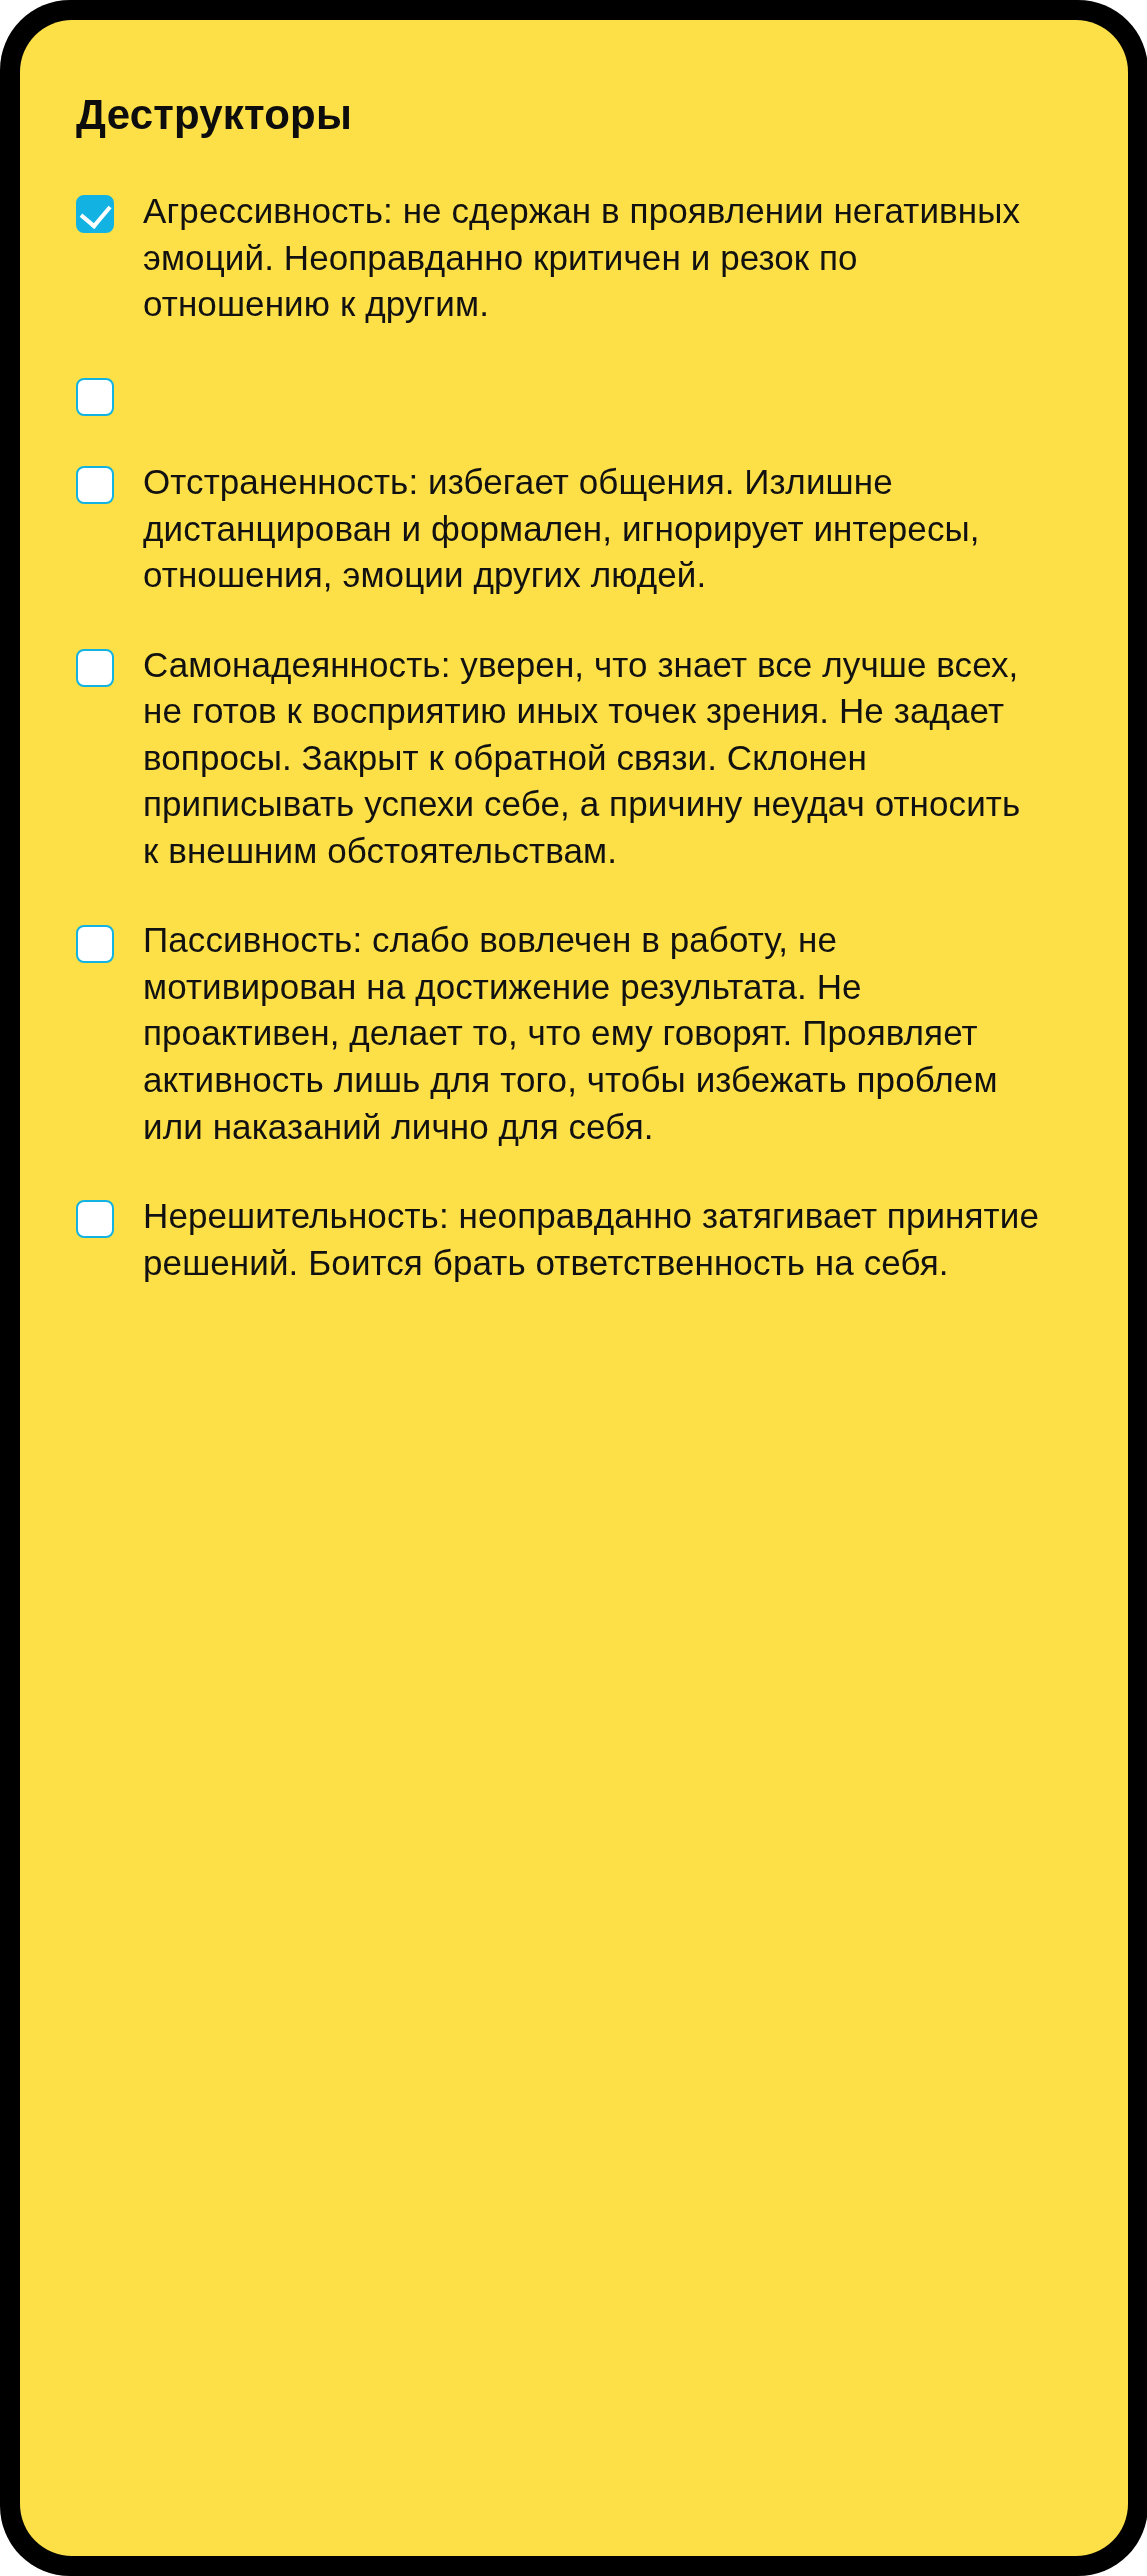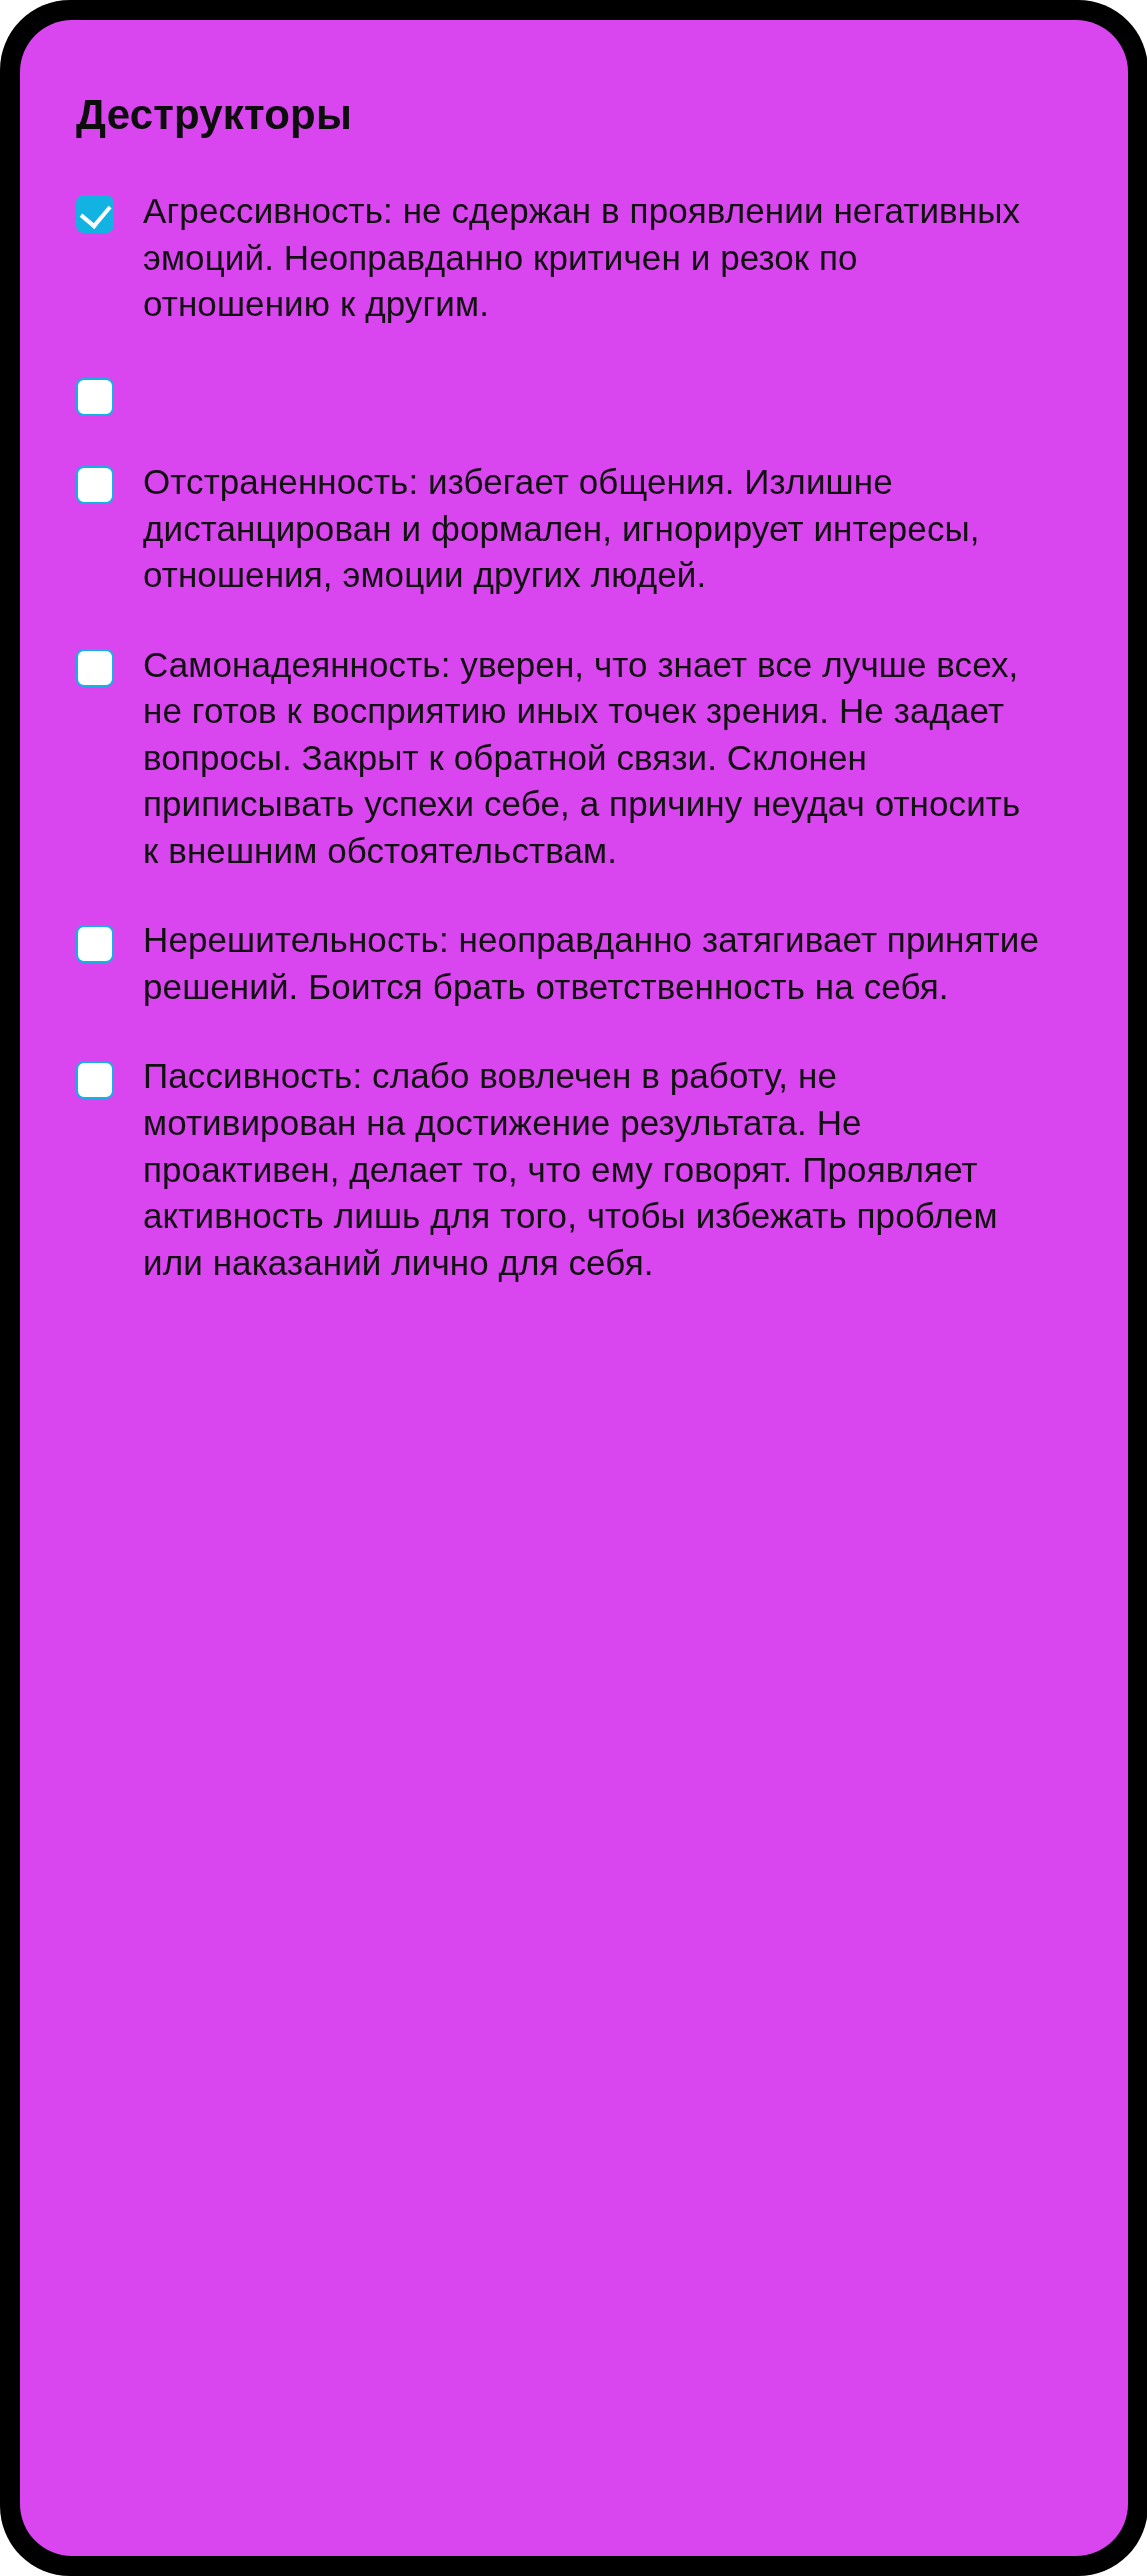--- a/index.html
+++ b/index.html
@@ -23,21 +23,21 @@
     height: 2576px;
     box-sizing: border-box;
     background: #000000;
     border-radius: 70px;
     padding: 20px;
   }
   #screen {
     box-sizing: border-box;
     width: 100%;
     height: 100%;
-    background: #d946ef;
+    background: #fde047;
     border-radius: 52px;
     overflow: hidden;
     position: relative;
   }
 
   #content {
     box-sizing: border-box;
     padding: 72px 50px 0 56px;
   }
 
@@ -134,27 +134,27 @@
           <span class="checkbox">
             
           </span>
           <span class="item-text">Самонадеянность: уверен, что знает все лучше всех, не готов к восприятию иных точек зрения. Не задает вопросы. Закрыт к обратной связи. Склонен приписывать успехи себе, а причину неудач относить к внешним обстоятельствам.</span>
         </div>
 
         <div class="checklist-item">
           <span class="checkbox">
             
           </span>
-          <span class="item-text">Нерешительность: неоправданно затягивает принятие решений. Боится брать ответственность на себя.</span>
+          <span class="item-text">Пассивность: слабо вовлечен в работу, не мотивирован на достижение результата. Не проактивен, делает то, что ему говорят. Проявляет активность лишь для того, чтобы избежать проблем или наказаний лично для себя.</span>
         </div>
 
         <div class="checklist-item">
           <span class="checkbox">
             
           </span>
-          <span class="item-text">Пассивность: слабо вовлечен в работу, не мотивирован на достижение результата. Не проактивен, делает то, что ему говорят. Проявляет активность лишь для того, чтобы избежать проблем или наказаний лично для себя.</span>
+          <span class="item-text">Нерешительность: неоправданно затягивает принятие решений. Боится брать ответственность на себя.</span>
         </div>
 
       </div>
     </div>
   </div>
 </div>
 
 
 </body></html>

